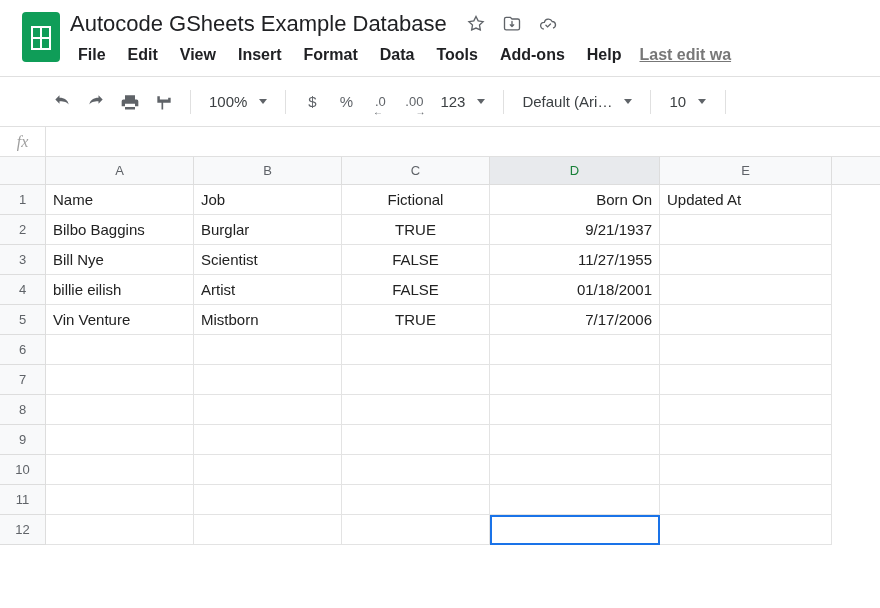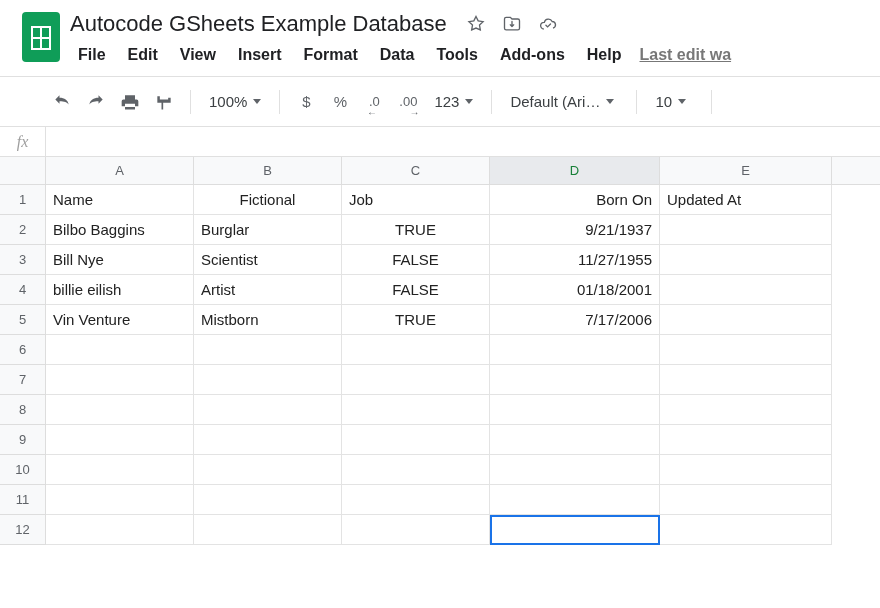--- a/index.html
+++ b/index.html
@@ -79,21 +79,21 @@
     font-size:15px;
   }
   .tbtn {
     min-width:28px; height:30px;
     display:flex; align-items:center; justify-content:center;
     border-radius:3px; cursor:pointer;
     padding:0 4px;
   }
   .tbtn svg { width:20px; height:20px; fill:#5f6368; }
   .vsep { width:1px; height:24px; background:#e0e0e0; margin:0 6px; }
-  .dd { display:flex; align-items:center; gap:6px; cursor:pointer; padding:0 6px; color:#3c4043; }
+  .dd { display:flex; align-items:center; gap:12px; cursor:pointer; padding:0 6px; color:#3c4043; }
   .caret {
     width:0;height:0;border-left:4px solid transparent;border-right:4px solid transparent;border-top:5px solid #5f6368;
   }
   
   .fxbar {
     display:flex; align-items:center;
     height:30px;
     border-bottom:1px solid #e0e0e0;
   }
   .fxlabel {
@@ -240,22 +240,22 @@
         <div class="colh wB">B</div>
         <div class="colh wC">C</div>
         <div class="colh wD selected">D</div>
         <div class="colh wE">E</div>
       </div>
   </div>
   <div id="rows">
       <div class="row">
         <div class="rowh">1</div>
         <div class="cell wA">Name</div>
+        <div class="cell wB">Job</div>
         <div class="cell wC center">Fictional</div>
-        <div class="cell wB">Job</div>
         <div class="cell wD right">Born On</div>
         <div class="cell wE">Updated At</div>
       </div>
       <div class="row">
         <div class="rowh">2</div>
         <div class="cell wA">Bilbo Baggins</div>
         <div class="cell wB">Burglar</div>
         <div class="cell wC center">TRUE</div>
         <div class="cell wD right">9/21/1937</div>
         <div class="cell wE"></div>

